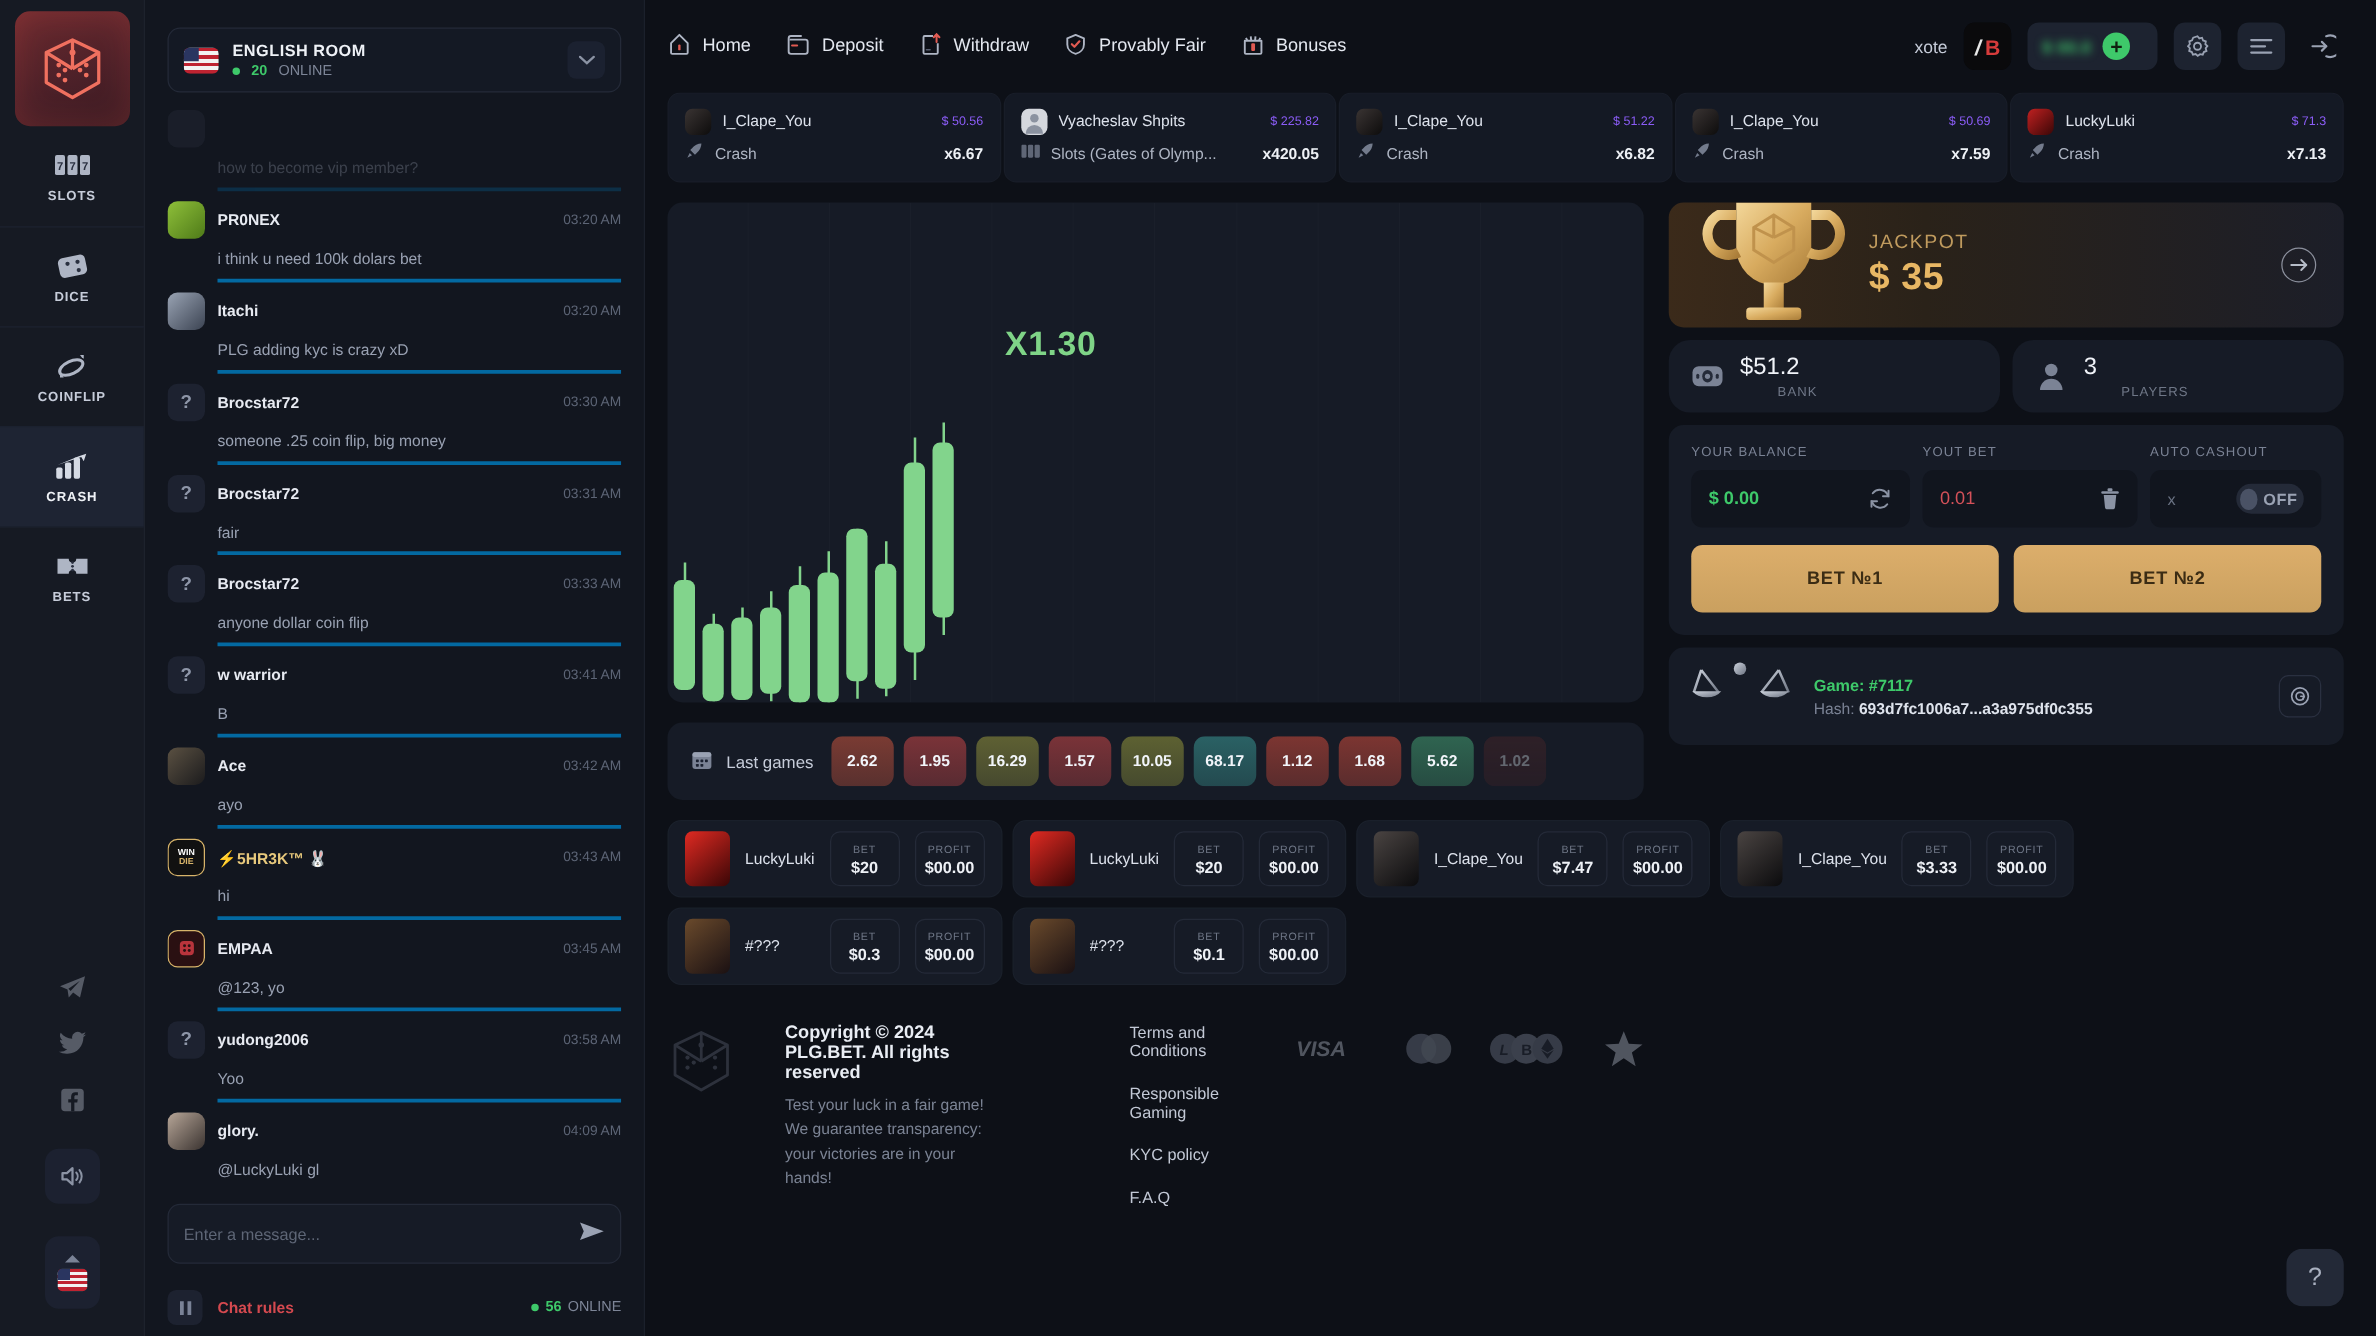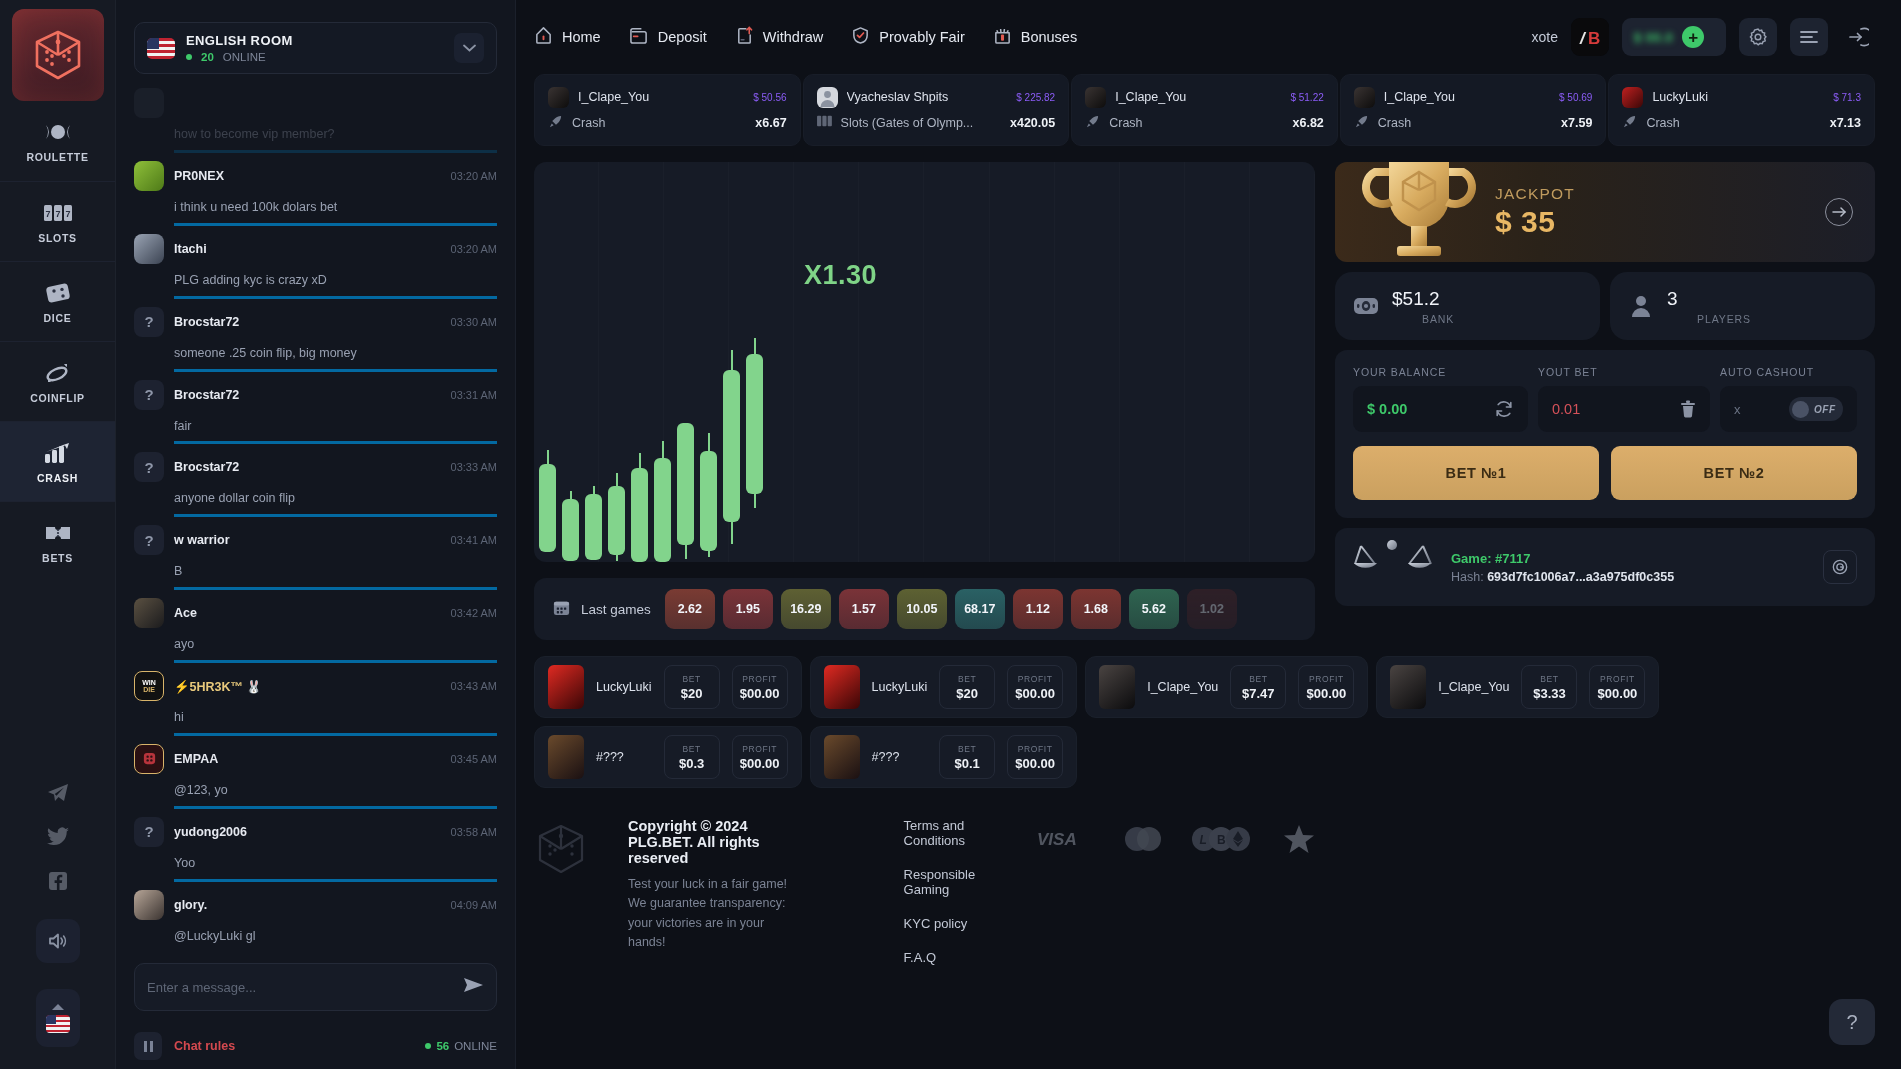--- a/index.html
+++ b/index.html
@@ -232,21 +232,21 @@
   }
   .jp-title { font-size: 15.5px; color: #c09b5e; letter-spacing: 1.2px; }
   .jp-amount { font-size: 30px; font-weight: bold; color: #e8b764; margin-top: 2px; letter-spacing: .5px;}
   .jp-arrow {
     position: absolute; right: 22px; top: 50%; transform: translateY(-50%);
     width: 28px; height: 28px; border-radius: 50%; border: 1.4px solid #8b8f9c;
     display: flex; align-items: center; justify-content: center; cursor: pointer;
   }
   .stat-row { display: flex; gap: 10px; margin-top: 10px; }
   .stat-card {
-    flex: 1 1 0; background: #161b26; border-radius: 17px; height: 68px;
+    flex: 1 1 0; background: #161b26; border-radius: 17px; height: 58px;
     display: flex; align-items: center; gap: 13px; padding: 0 18px;
   }
   .stat-ico { width: 26px; height: 26px; display:flex; align-items:center; justify-content:center;}
   .stat-v { font-size: 19px; color: #f0f3f8; font-weight: 500;}
   .stat-k { font-size: 10.5px; color: #6f7787; letter-spacing: .9px; margin-top: 3px; padding-left: 30px;}
 
   .bet-panel { margin-top: 10px; background: #161b26; border-radius: 12px; padding: 16px 18px 18px 18px; }
   .bp-heads { display: flex; gap: 10px; margin-bottom: 8px; }
   .bp-heads span { font-size: 10.5px; color: #7a8294; letter-spacing: .9px; }
   .bp-h1 { width: 175px; } .bp-h2 { width: 172px; }
@@ -260,21 +260,21 @@
   .f-auto { flex: 1 1 auto; }
   .f-val-green { font-size: 14.5px; color: #3ec96a; font-weight: bold; }
   .f-val-red { font-size: 14.5px; color: #d45159; }
   .f-x { font-size: 13px; color: #6a7283; }
   .f-right { margin-left: auto; display: flex; align-items: center; cursor: pointer;}
   .toggle {
     width: 54px; height: 24px; border-radius: 12px; background: #242a38;
     display: flex; align-items: center; padding: 0 5px 0 3px; gap: 5px; cursor: pointer;
   }
   .toggle .knob { width: 17px; height: 17px; border-radius: 50%; background: #4a5265; }
-  .toggle .t-lbl { font-size: 10px; color: #9aa2b3; font-weight: bold; letter-spacing: .5px; font-style: italic;}
+  .toggle .t-lbl { font-size: 13px; color: #9aa2b3; font-weight: bold; letter-spacing: .5px;}
   .bet-buttons { display: flex; gap: 12px; margin-top: 14px; }
   .bet-btn {
     flex: 1 1 0; height: 54px; border-radius: 9px;
     background: linear-gradient(180deg,#dcae6b,#caa05f);
     display: flex; align-items: center; justify-content: center;
     font-size: 14.5px; font-weight: bold; color: #3b2c14; letter-spacing: .6px;
     cursor: pointer; border: none; font-family: "Liberation Sans", sans-serif;
   }
   .fair-card {
     margin-top: 10px; background: #161b26; border-radius: 12px; height: 78px;
@@ -325,32 +325,20 @@
           <circle cx="21" cy="28" r="1.9"></circle>
             <circle cx="21" cy="36" r="1.9"></circle>
           <circle cx="38" cy="24" r="1.9"></circle>
             <circle cx="33" cy="28" r="1.9"></circle>
           <circle cx="38" cy="32" r="1.9"></circle>
         </g>
       </svg>
     </div>
 
     <div class="nav-list">
-      <div class="nav-item" style="border-top:none;">
-        <span class="ico">
-          <svg width="30" height="20" viewBox="0 0 30 20">
-              <g fill="#aeb5c4">
-            <circle cx="15" cy="10" r="7"></circle>
-            <path d="M3 3 a10 10 0 0 1 0 14 a14 14 0 0 0 0-14z"></path>
-            <path d="M27 3 a10 10 0 0 0 0 14 a14 14 0 0 1 0-14z"></path>
-          </g>
-            </svg>
-        </span>
-        <span class="lbl">ROULETTE</span>
-      </div>
       <div class="nav-item">
         <span class="ico">
           <svg width="30" height="22" viewBox="0 0 30 22">
               <g fill="#aeb5c4">
             <rect x="1" y="3" width="8" height="16" rx="1.5"></rect>
             <rect x="11" y="3" width="8" height="16" rx="1.5"></rect>
             <rect x="21" y="3" width="8" height="16" rx="1.5"></rect>
           </g>
               <g fill="#2a3040" font-size="9" font-family="Liberation Sans" font-weight="bold">
             <text x="2.6" y="15">7</text>

